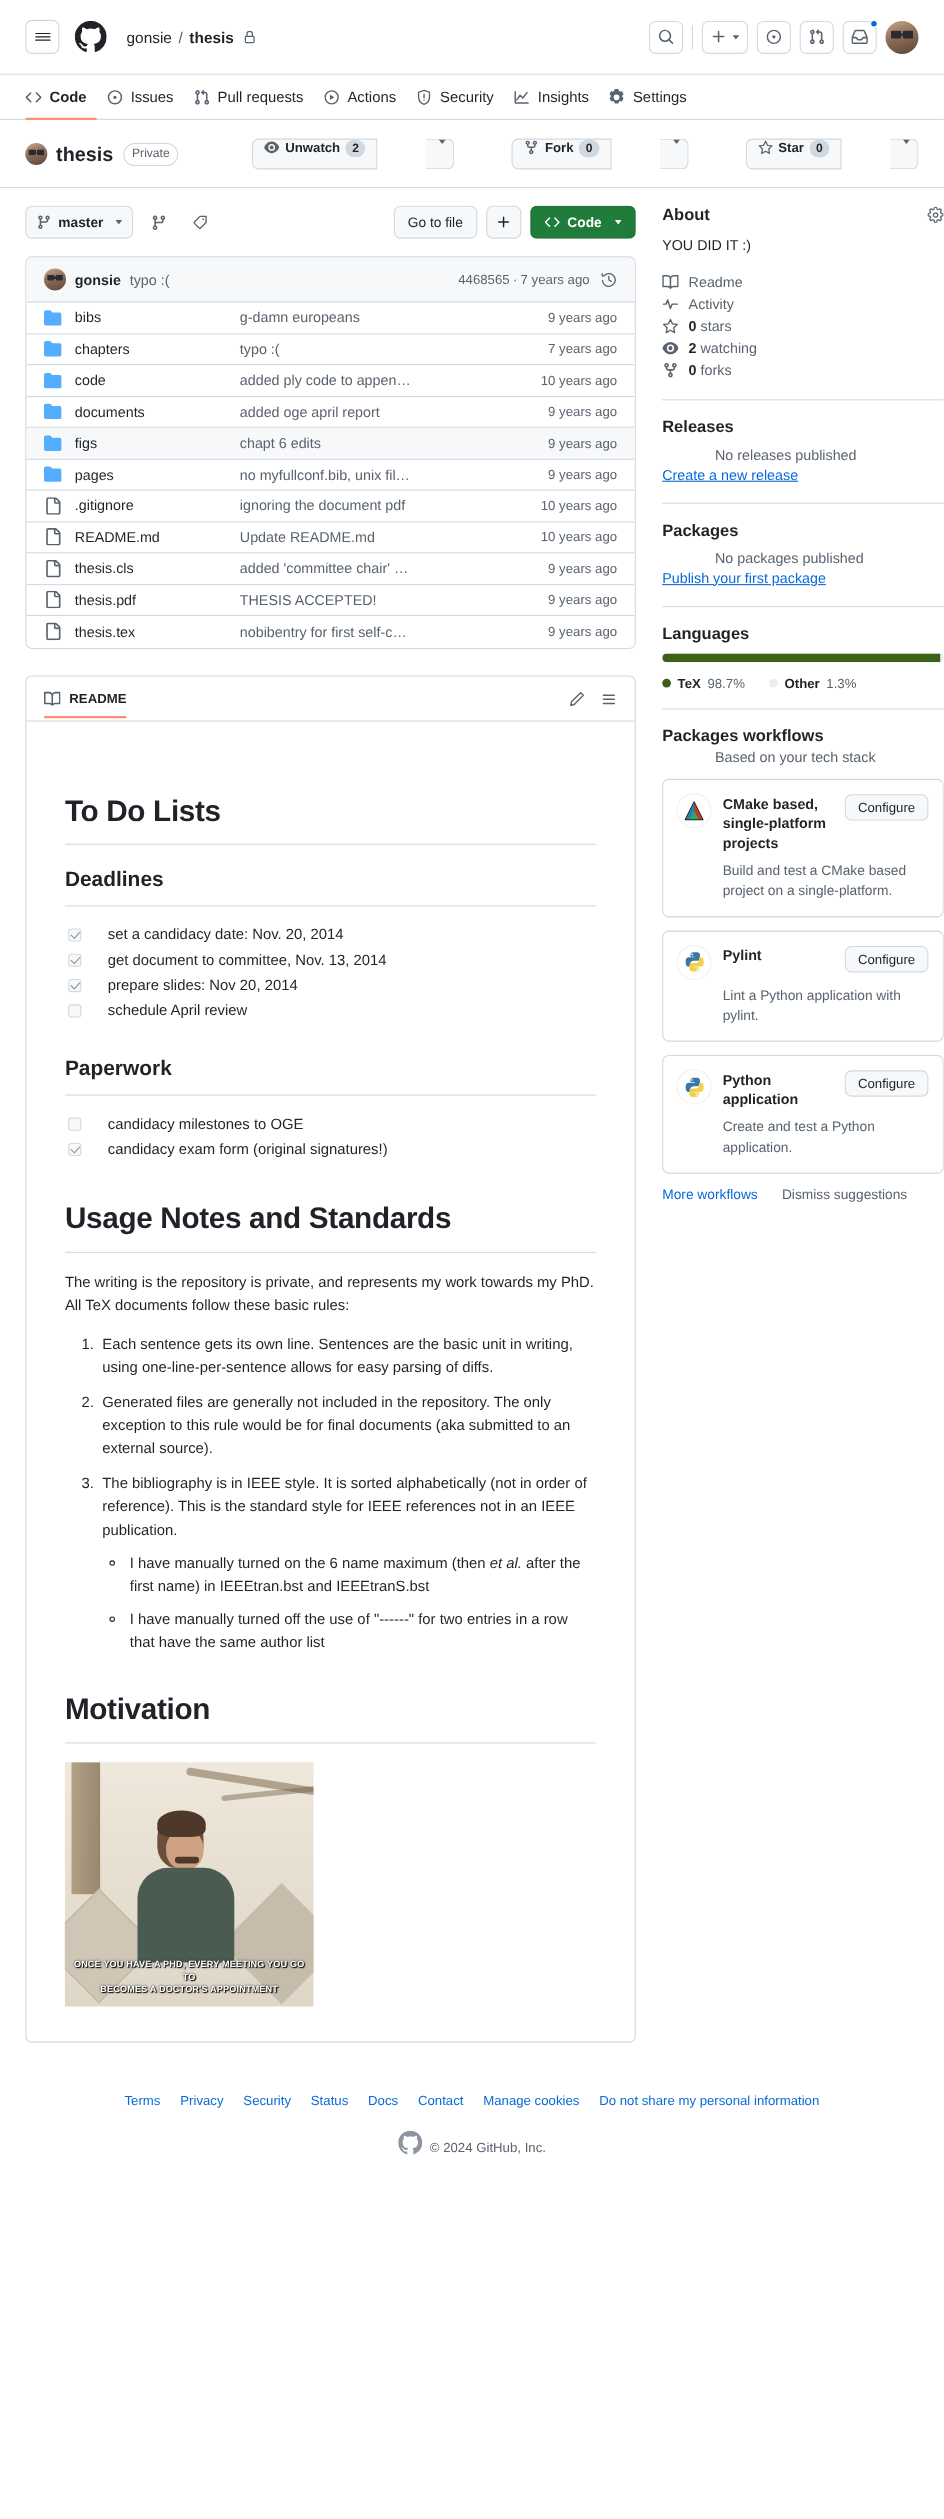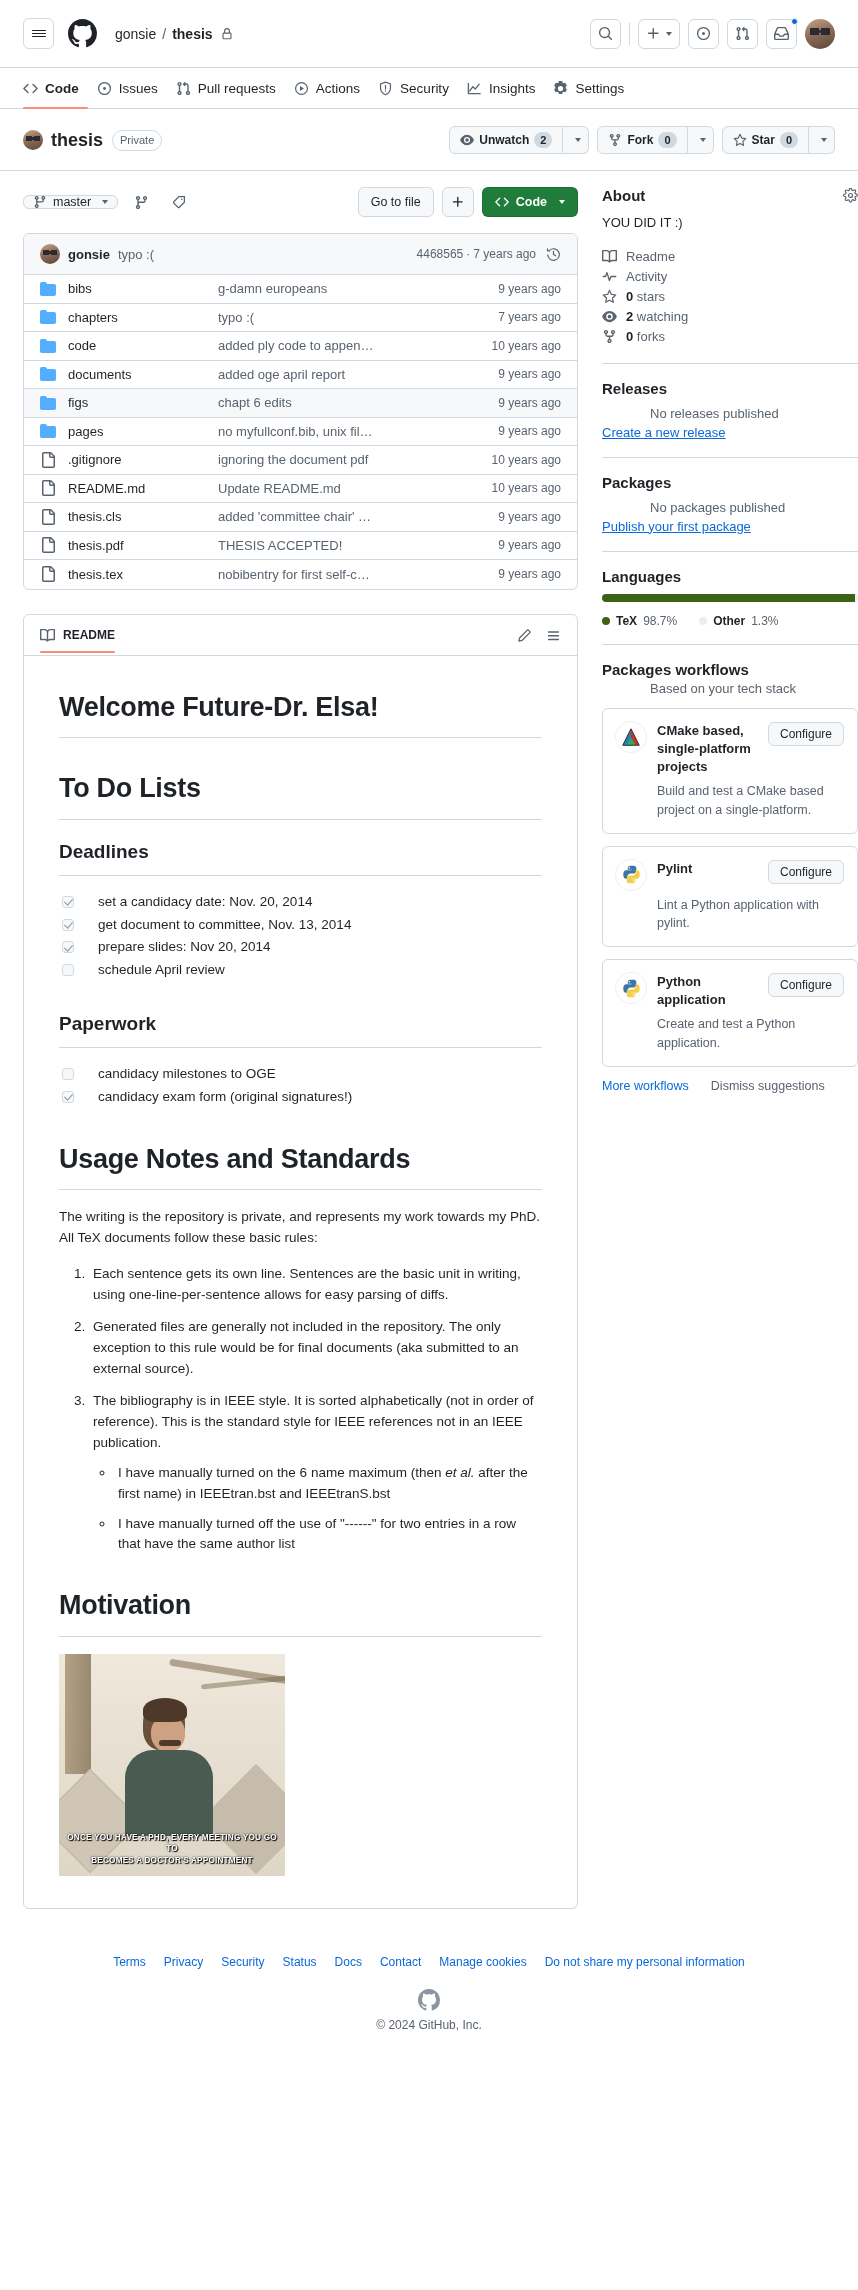--- a/index.html
+++ b/index.html
@@ -116,44 +116,45 @@
   .private-badge {
     margin-left:9px; font-size:11px; color:#59636e;
     border:1px solid #d1d9e0; border-radius:2em; padding:1px 7px;
     line-height:17px;
   }
   .title-actions { margin-left:auto; display:flex; align-items:center; gap:8px; }
   .btn-group { display:flex; align-items:stretch; }
   .btn {
     height:28px; border:1px solid #d1d9e0; background:#f6f8fa;
     border-radius:6px; font-size:12px; font-weight:600; color:#1f2328;
-    display:flex; align-items:center; gap:5px; padding:0 10px; cursor:pointer;
+    display:flex; align-items:flex-start; gap:5px; padding:0 10px; cursor:pointer;
     white-space:nowrap;
+    margin-left:44px;
   }
   .btn .count {
     background:#d1d9e0; border-radius:2em; padding:0 6px;
     font-size:11px; font-weight:600; color:#1f2328; line-height:16px;
   }
   .btn-split-l { border-top-right-radius:0; border-bottom-right-radius:0; }
   .btn-split-r { border-top-left-radius:0; border-bottom-left-radius:0; border-left:0; padding:0 7px;}
 
   
   .layout {
     display:flex; gap:24px; padding: 16px 23px 0 23px;
     align-items: flex-start;
   }
   .col-main { width: 555px; flex:none; }
   .col-side { width: 256px; flex:none; }
 
   
   .file-toolbar { display:flex; align-items:center; gap:8px; margin-bottom:16px; }
   .branch-btn {
-    height:14px; border:1px solid #d1d9e0; background:#f6f8fa; border-radius:6px;
+    height:30px; border:1px solid #d1d9e0; background:#f6f8fa; border-radius:6px;
     display:flex; align-items:center; gap:6px; padding:0 9px; font-size:12.5px;
-    font-weight:400; cursor:pointer;
+    font-weight:700; cursor:pointer;
   }
   .icon-btn-plain {
     height:30px; width:30px; display:flex; align-items:center; justify-content:center;
     border-radius:6px; cursor:pointer; background:transparent; border:0;
   }
   .toolbar-right { margin-left:auto; display:flex; align-items:center; gap:8px; }
   .btn-gotofile {
     height:30px; border:1px solid #d1d9e0; background:#f6f8fa; border-radius:6px;
     font-size:12.5px; font-weight:500; padding:0 12px; display:flex; align-items:center;
     cursor:pointer; color:#1f2328;
@@ -344,22 +345,22 @@
   
   .footer {
     margin-top: 46px; padding: 0 23px 34px 23px;
   }
   .footer-links {
     display:flex; justify-content:center; flex-wrap:wrap; gap:18px;
     font-size:12px; color:#0969da; margin-bottom:20px;
   }
   .footer-links span { cursor:pointer; }
   .footer-bottom {
-    display:flex; align-items:center; justify-content:center; gap:7px;
-    font-size:12px; color:#59636e;flex-direction:column;
+    display:flex; align-items:flex-end; justify-content:center; gap:7px;
+    font-size:12px; color:#59636e;
   }
 </style>
 </head>
 <body>
 
 <div class="gh-header">
   <div class="hamburger">
     <div>
         <span></span>
         <span></span>
@@ -701,21 +702,20 @@
           </span>
           <span style="display:flex">
             <svg width="15" height="15" viewBox="0 0 16 16" fill="#59636e">
                 <path d="M2 4.25a.75.75 0 0 1 .75-.75h10.5a.75.75 0 0 1 0 1.5H2.75A.75.75 0 0 1 2 4.25Zm0 4a.75.75 0 0 1 .75-.75h10.5a.75.75 0 0 1 0 1.5H2.75A.75.75 0 0 1 2 8.25Zm0 4a.75.75 0 0 1 .75-.75h10.5a.75.75 0 0 1 0 1.5H2.75a.75.75 0 0 1-.75-.75Z"></path>
               </svg>
           </span>
         </div>
       </div>
 
       <div class="readme-body">
-        <h1>Welcome Future-Dr. Elsa!</h1>
 
         <h1 class="spaced">To Do Lists</h1>
         <h2 style="margin-top:0">Deadlines</h2>
         <ul class="task-list" id="deadlines-list">
             <li>
               <span class="cbox checked"></span>
               <span>set a candidacy date: Nov. 20, 2014</span>
             </li>
             <li>
               <span class="cbox checked"></span>

